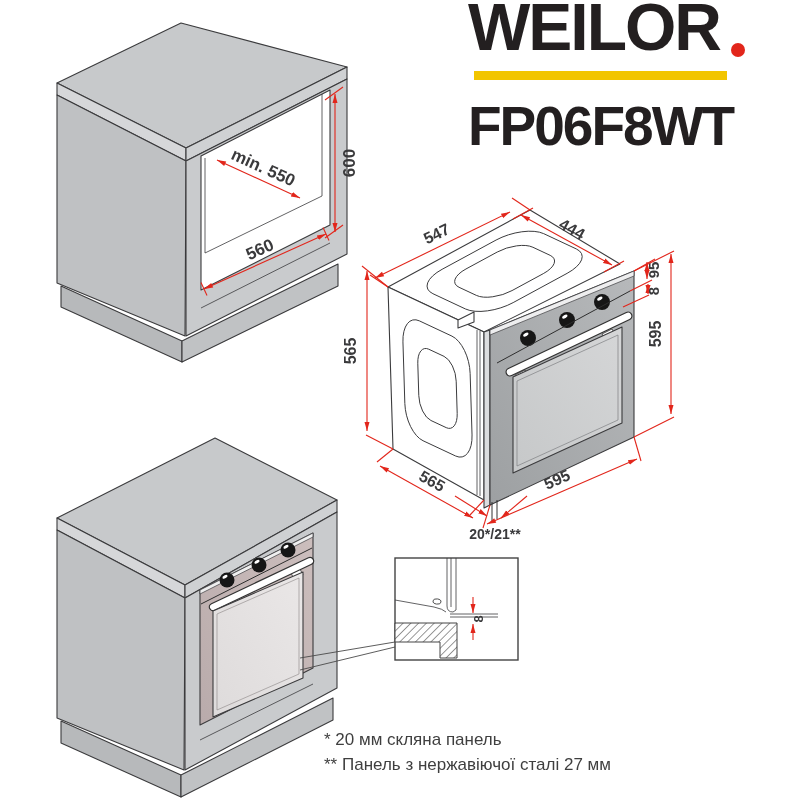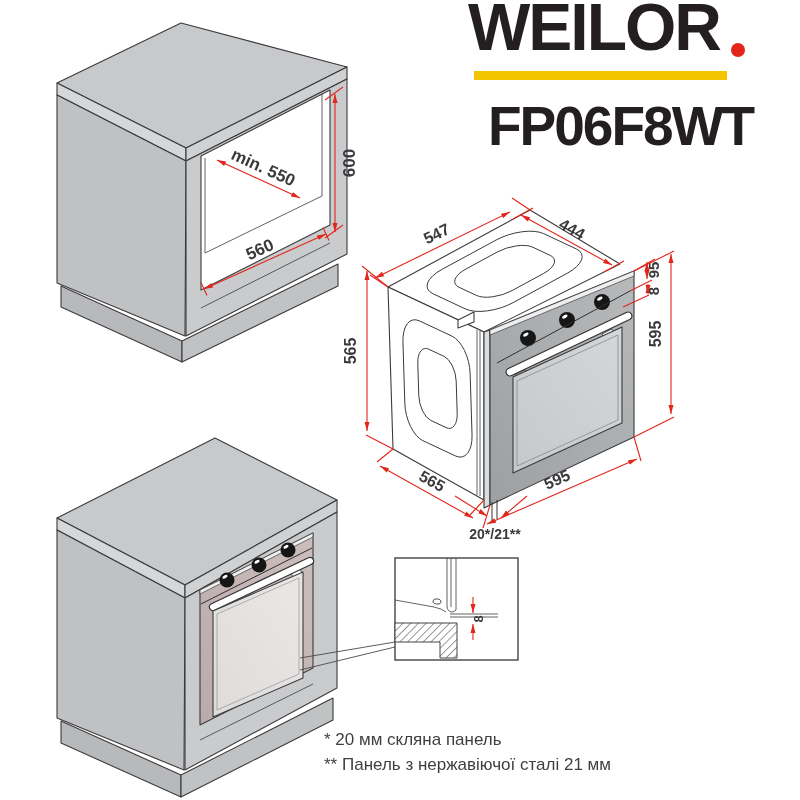--- a/index.html
+++ b/index.html
@@ -13,21 +13,21 @@
     letter-spacing:-2px;line-height:1;white-space:nowrap;
   }
   #logo-dot{
     left:731px;top:43px;width:14px;height:14px;border-radius:50%;background:#e2261b;
   }
   #logo-bar{
     left:474px;top:71px;width:253px;height:9px;background:#f2c500;
   }
   #model{
     left:468px;top:99px;font-size:55px;font-weight:700;color:#231f20;
-    letter-spacing:-2px;line-height:1;white-space:nowrap;margin-left:20px;
+    letter-spacing:-2px;line-height:1;white-space:nowrap;
   }
   #footnotes{
     left:324px;top:727px;font-size:17px;color:#3f3f3f;line-height:25px;white-space:nowrap;
   }
   svg{position:absolute;overflow:visible;}
   svg text{
     font-family:"Liberation Sans",sans-serif;font-weight:600;fill:#3a3a3c;
   }
   .outl{stroke:#3b3b3d;stroke-width:1.1;stroke-linejoin:round;}
   .thin{stroke:#3b3b3d;stroke-width:0.8;fill:none;}
@@ -261,14 +261,14 @@
   <ellipse cx="47" cy="51.5" rx="4" ry="2.6" transform="rotate(8 47 51.5)" fill="#ffffff" stroke="#444444" stroke-width="0.9"></ellipse>
   <g>
     <line class="red" x1="83" y1="47" x2="83" y2="63" marker-end="url(#a4e)"></line>
     <line class="red" x1="83" y1="90" x2="83" y2="74" marker-end="url(#a4e)"></line>
     <text transform="translate(93,69) rotate(-90)" text-anchor="middle" font-size="13">8</text>
   </g>
 </svg>
 
 <div class="abs" id="footnotes">
   <div>* 20 мм скляна панель</div>
-  <div>** Панель з нержавіючої сталі 21 мм</div>
+  <div>** Панель з нержавіючої сталі 27 мм</div>
 </div>
 
 </body></html>

